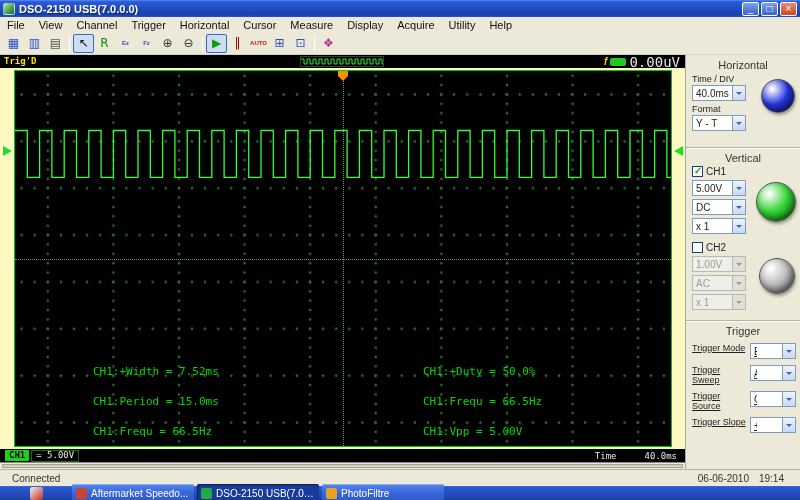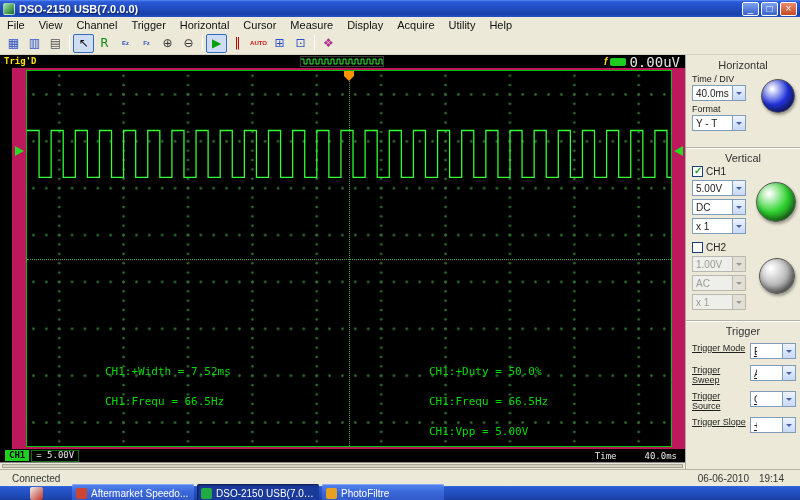--- a/index.html
+++ b/index.html
@@ -38,21 +38,21 @@
   .trig-strip { height:13px; flex:none; position:relative; background:#000; }
   .trig-text { position:absolute; left:4px; top:1px; color:#ffe400; font-size:9px; font-weight:bold;
     font-family:"DejaVu Sans Mono",monospace; }
   .preview { position:absolute; left:300px; top:1px; width:84px; height:11px; background:#050505; border:1px solid #3a3a3a; }
   .preview svg { width:100%; height:100%; display:block; }
   .strip-right { position:absolute; right:5px; top:1px; display:flex; align-items:center; gap:3px; height:11px; }
   .fsym { color:#ffd400; font-size:10px; font-style:italic; font-weight:bold; line-height:10px; }
   .lvl-badge { width:16px; height:8px; background:#1ecb1e; border-radius:2px; }
   .lvl-val { color:#e8e8e8; font-size:14px; font-family:"DejaVu Sans Mono",monospace; }
 
-  .scope-area { flex:1; position:relative; background:#be185d; padding:2px 13px 2px 14px; min-height:0;margin-left:12px; }
+  .scope-area { flex:1; position:relative; background:#fef9c3; padding:2px 13px 2px 14px; min-height:0; }
   .plot { width:100%; height:100%; position:relative; border:1px solid #00c400; background-color:#000;
     background-image:
       radial-gradient(circle, #2f6b2f 0.9px, transparent 1.7px),
       radial-gradient(circle, #2f6b2f 0.9px, transparent 1.7px);
     background-size:10% 2.5%, 2% 12.5%; }
   .center-v { position:absolute; left:50%; top:0; bottom:0; width:0; border-left:1px dotted #4f9f4f; }
   .center-h { position:absolute; top:50%; left:0; right:0; height:0; border-top:1px dotted #4f9f4f; }
   #wave-svg { position:absolute; inset:0; width:100%; height:100%; }
   .meas-col { position:absolute; top:294px; font-family:"DejaVu Sans Mono",monospace; font-size:11px; color:#00dc00; }
   .meas-left { left:78px; }
@@ -234,20 +234,21 @@
 
       <div class="scope-area">
         <div class="plot">
           <div class="center-v"></div>
           <div class="center-h"></div>
           <svg id="wave-svg" preserveAspectRatio="none" viewBox="0 0 656 365">
             <path id="wave-path" fill="none" stroke-width="1.3" d="M0 57.9 H12.3 V103.6 H24.6 V57.9 H36.9 V103.6 H49.2 V57.9 H61.5 V103.6 H73.8 V57.9 H86.1 V103.6 H98.4 V57.9 H110.7 V103.6 H123.0 V57.9 H135.3 V103.6 H147.6 V57.9 H159.9 V103.6 H172.2 V57.9 H184.5 V103.6 H196.8 V57.9 H209.1 V103.6 H221.4 V57.9 H233.7 V103.6 H246.0 V57.9 H258.3 V103.6 H270.6 V57.9 H282.9 V103.6 H295.2 V57.9 H307.5 V103.6 H319.8 V57.9 H332.1 V103.6 H344.4 V57.9 H356.7 V103.6 H369.0 V57.9 H381.3 V103.6 H393.6 V57.9 H405.9 V103.6 H418.2 V57.9 H430.5 V103.6 H442.8 V57.9 H455.1 V103.6 H467.4 V57.9 H479.7 V103.6 H492.0 V57.9 H504.3 V103.6 H516.6 V57.9 H528.9 V103.6 H541.2 V57.9 H553.5 V103.6 H565.8 V57.9 H578.1 V103.6 H590.4 V57.9 H602.7 V103.6 H615.0 V57.9 H627.3 V103.6 H639.6 V57.9 H651.9 V103.6 H656.0" stroke="#33ff33"></path>
           </svg>
           <div class="meas-col meas-left">
               <div class="meas">CH1:+Width = 7.52ms</div>
+              <div class="meas">CH1:Period = 15.0ms</div>
               <div class="meas">CH1:Frequ = 66.5Hz</div>
             </div>
           <div class="meas-col meas-right">
               <div class="meas">CH1:+Duty = 50.0%</div>
               <div class="meas">CH1:Frequ = 66.5Hz</div>
               <div class="meas">CH1:Vpp = 5.00V</div>
             </div>
           <div class="trig-pos-marker"></div>
         </div>
         <div class="ch-marker-left" style="top: 77.7562px;"></div>

